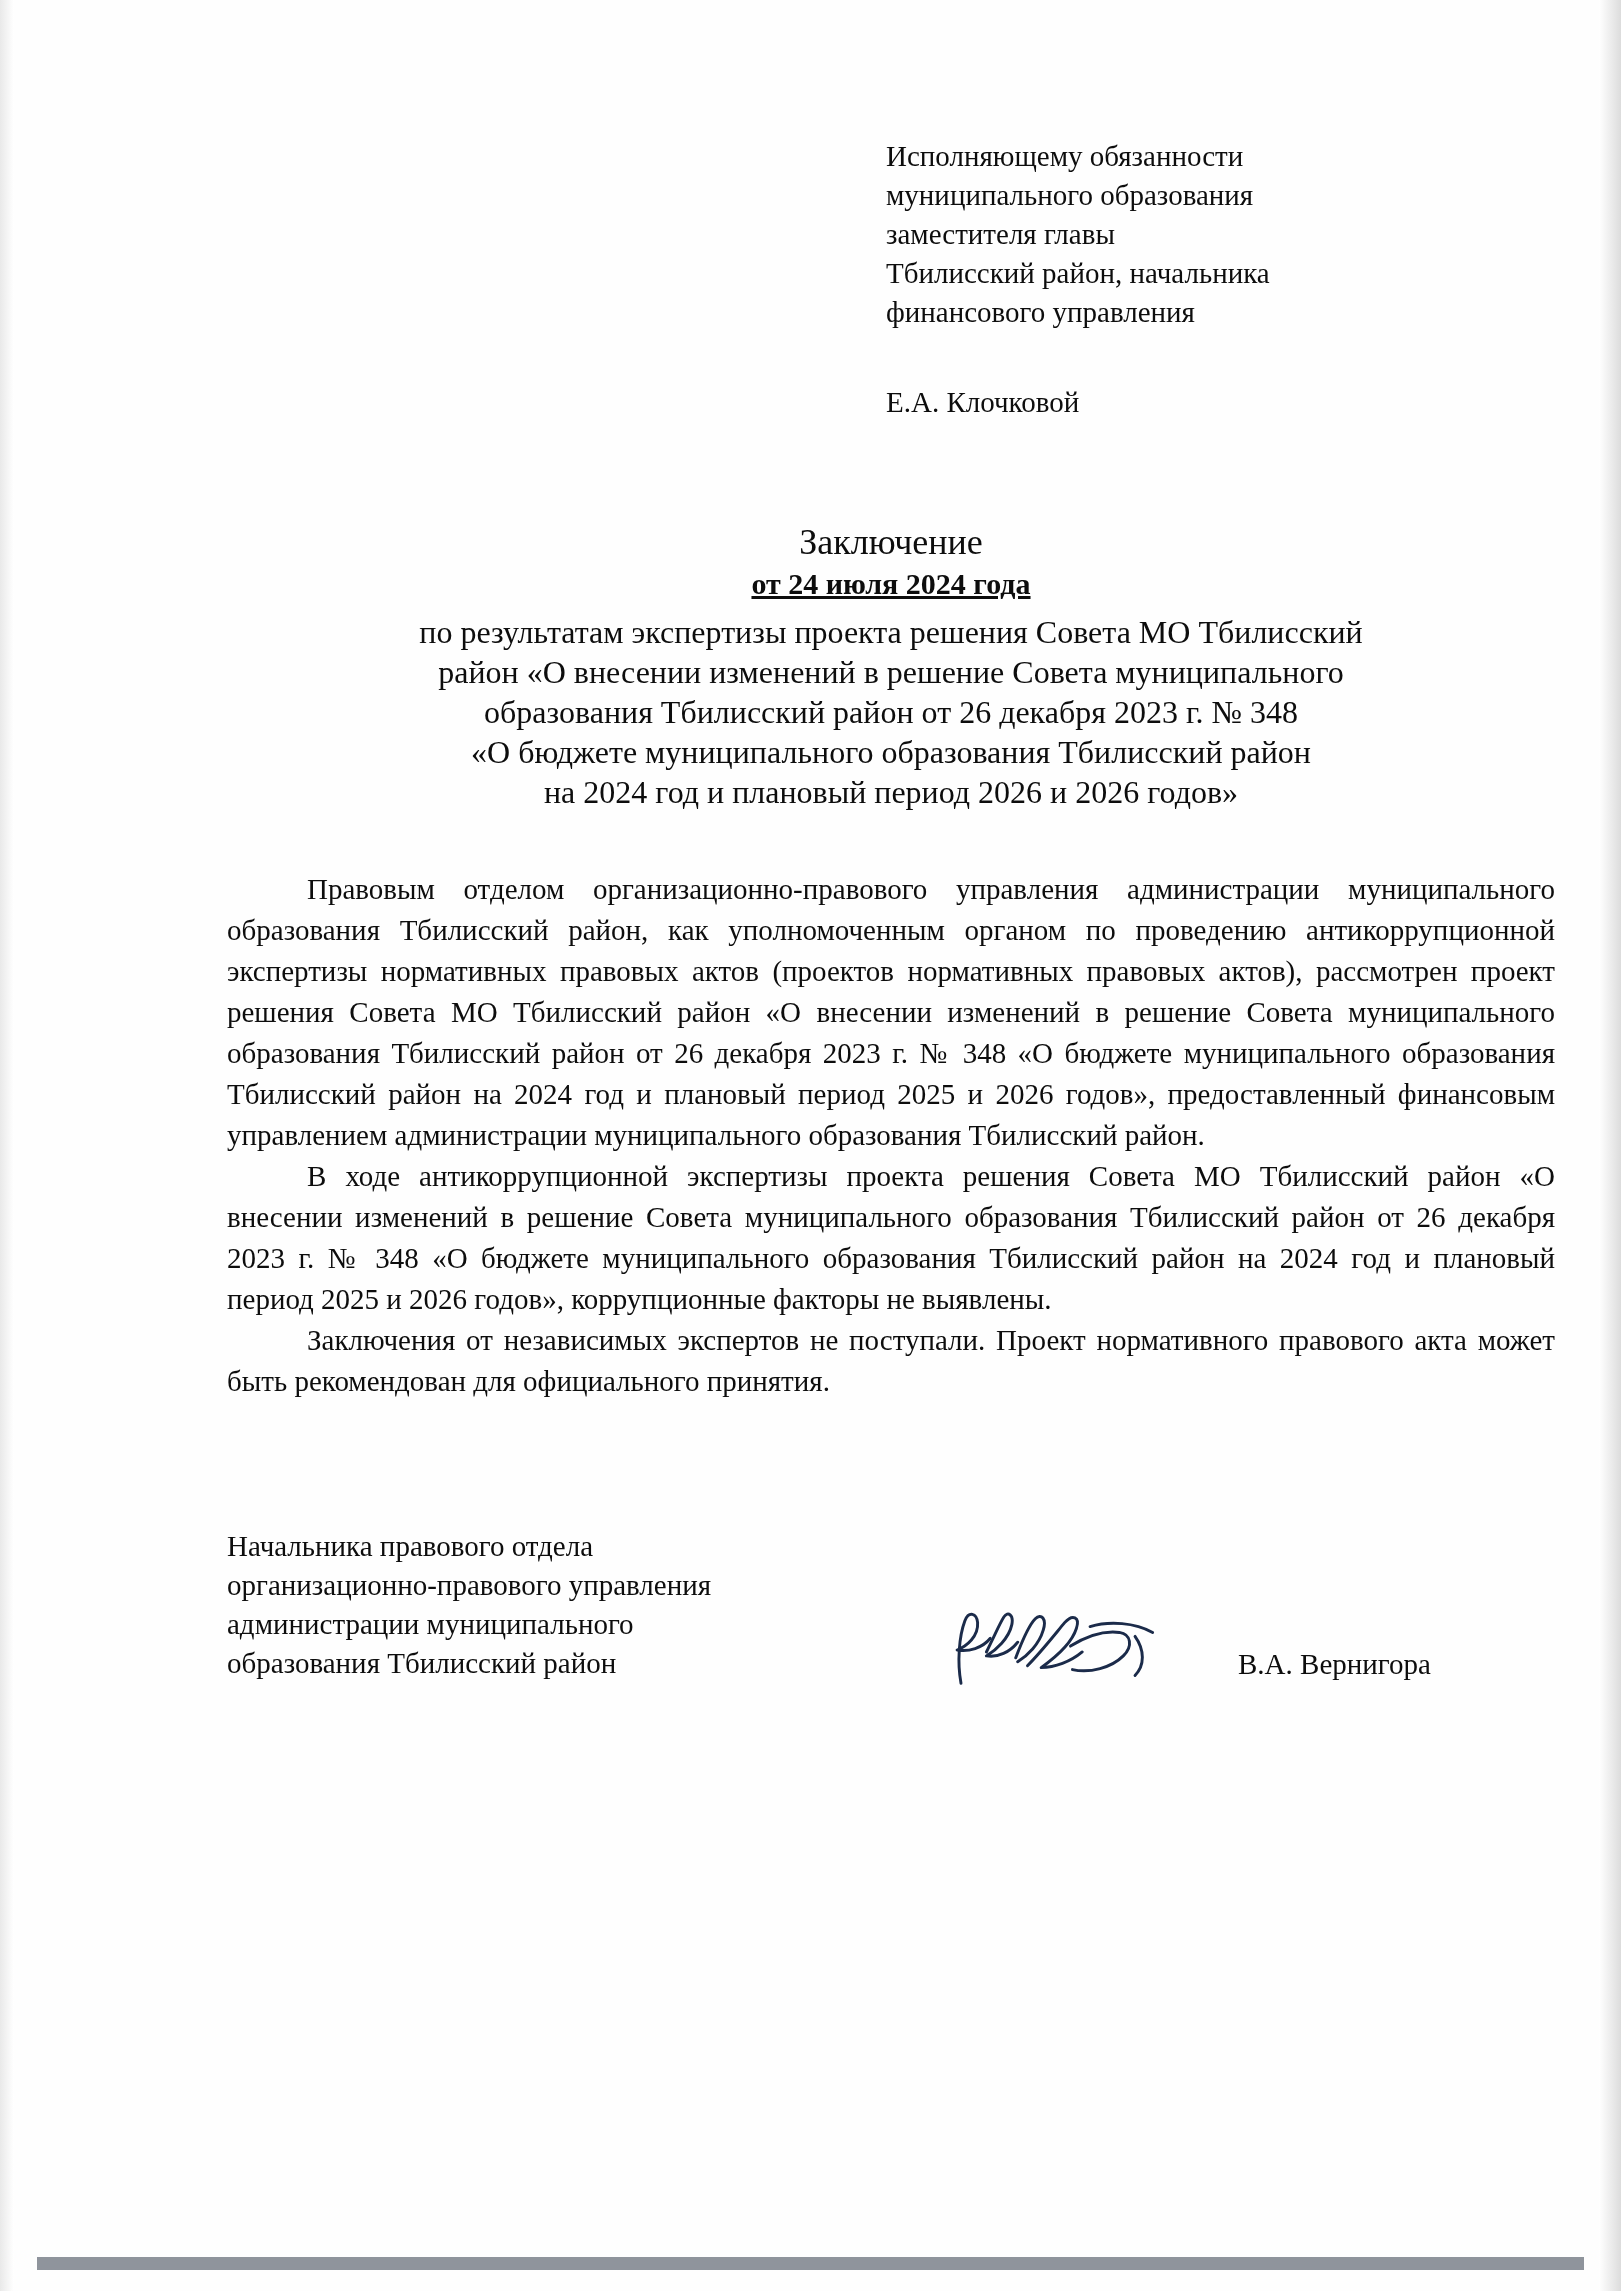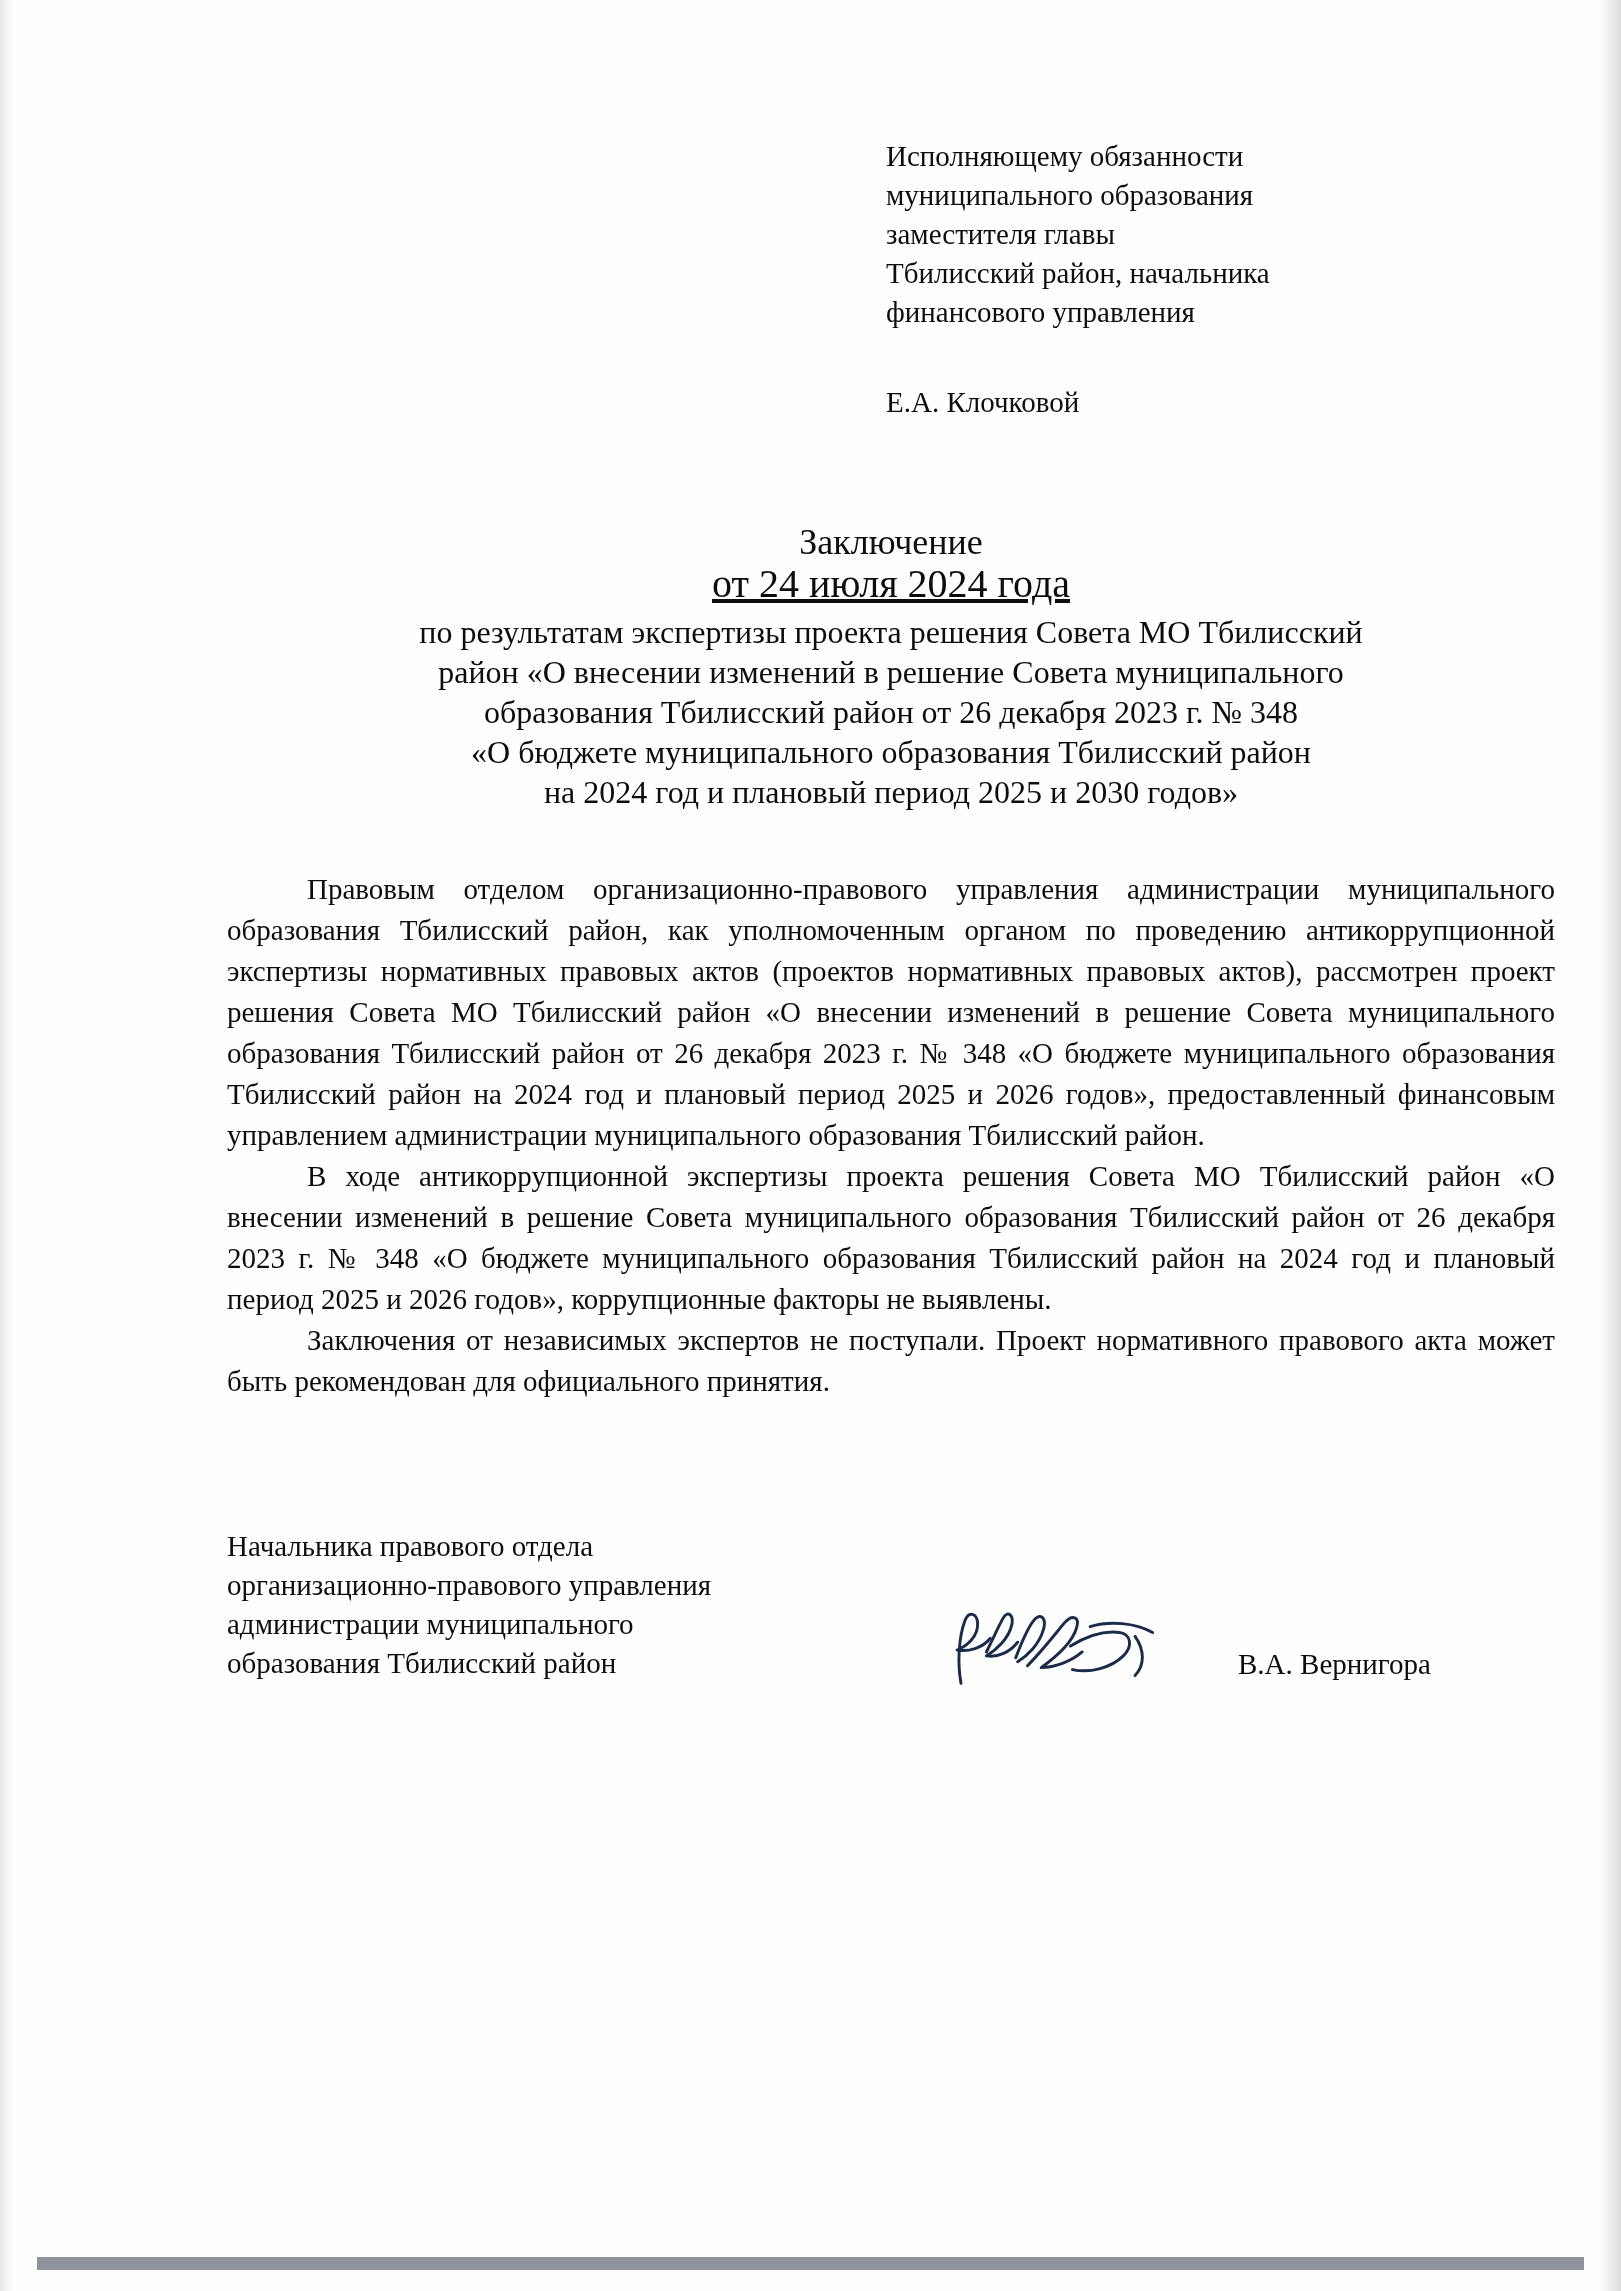--- a/index.html
+++ b/index.html
@@ -70,22 +70,22 @@
   .title-block {
     margin-top: 100px;
     text-align: center;
   }
   .doc-title {
     font-weight: normal;
     font-size: 36px;
     line-height: 41px;
   }
   .doc-date {
-    font-weight: normal;
-    font-size: 40px;
+    font-weight: bold;
+    font-size: 30px;
     line-height: 41px;
     text-decoration: underline;
   }
   .subtitle {
     margin-top: 7.8px;
     font-size: 32px;
     line-height: 40px;
   }
   .subtitle div {
     white-space: nowrap;
@@ -146,21 +146,21 @@
     </div>
 
     <div class="title-block">
       <div class="doc-title">Заключение</div>
       <div class="doc-date">от 24 июля 2024 года</div>
       <div class="subtitle">
         <div>по результатам экспертизы проекта решения Совета МО Тбилисский</div>
         <div>район «О внесении изменений в решение Совета муниципального</div>
         <div>образования Тбилисский район от 26 декабря 2023 г. № 348</div>
         <div>«О бюджете муниципального образования Тбилисский район</div>
-        <div>на 2024 год и плановый период 2025 и 2030 годов»</div>
+        <div>на 2024 год и плановый период 2026 и 2026 годов»</div>
       </div>
     </div>
 
     <div class="body-text">
       <p>Правовым отделом организационно-правового управления администрации муниципального образования Тбилисский район, как уполномоченным органом по проведению антикоррупционной экспертизы нормативных правовых актов (проектов нормативных правовых актов), рассмотрен проект решения Совета МО Тбилисский район «О внесении изменений в решение Совета муниципального образования Тбилисский район от 26 декабря 2023 г. № 348 «О бюджете муниципального образования Тбилисский район на 2024 год и плановый период 2025 и 2026 годов», предоставленный финансовым управлением администрации муниципального образования Тбилисский район.</p>
       <p>В ходе антикоррупционной экспертизы проекта решения Совета МО Тбилисский район «О внесении изменений в решение Совета муниципального образования Тбилисский район от 26 декабря 2023 г. № 348 «О бюджете муниципального образования Тбилисский район на 2024 год и плановый период 2025 и 2026 годов», коррупционные факторы не выявлены.</p>
       <p>Заключения от независимых экспертов не поступали. Проект нормативного правового акта может быть рекомендован для официального принятия.</p>
     </div>
 
     <div class="signature">

